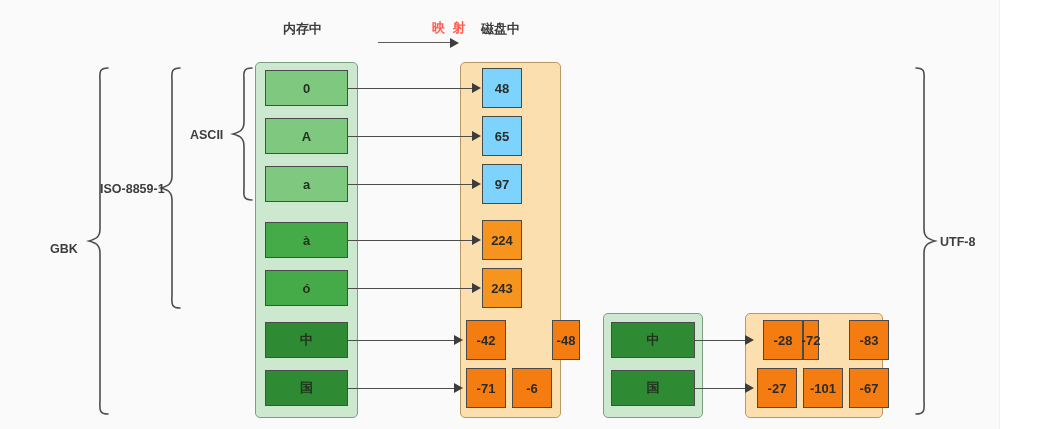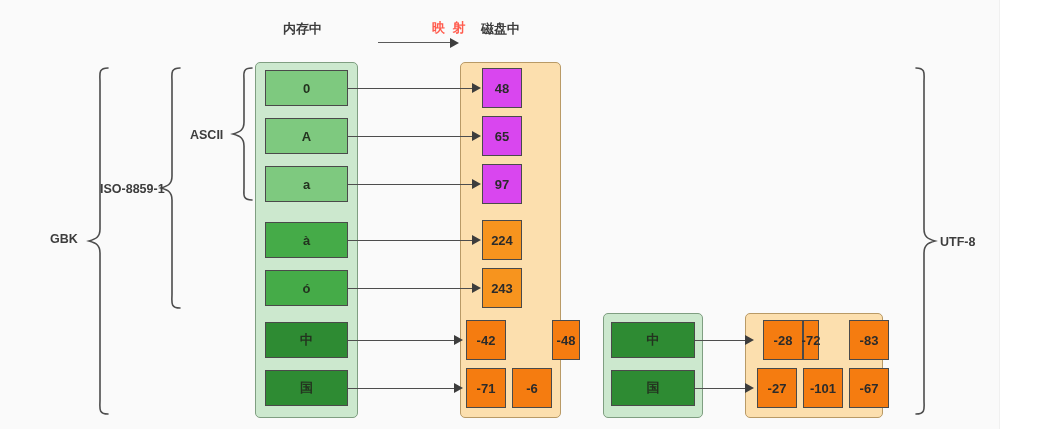--- a/index.html
+++ b/index.html
@@ -71,21 +71,21 @@
     align-items: center;
     justify-content: center;
     font-size: 13px;
     font-weight: bold;
     color: #23331f;
     border: 1.5px solid #4a4a4a;
   }
   .g1 { background: #7ec97f; }
   .g2 { background: #45ab48; }
   .g3 { background: #2e8b33; }
-  .o1 { background: #d946ef; color: #2b2b2b; }
+  .o1 { background: #7dd3fc; color: #2b2b2b; }
   .o2 { background: #f7941e; color: #2b2b2b; }
   .o3 { background: #f57c10; color: #2b2b2b; }
 
   
   .line {
     position: absolute;
     height: 0;
     border-top: 1.5px solid #4d4d4d;
   }
   .arrowhead {
@@ -179,21 +179,21 @@
       <div class="cell o3" style="left:757px; top:368px; width:40px; height:40px;">-27</div>
       <div class="cell o3" style="left:803px; top:368px; width:40px; height:40px;">-101</div>
       <div class="cell o3" style="left:849px; top:368px; width:40px; height:40px;">-67</div>
     </div>
 
   <div class="brace" style="left:86px; top:66px;">
     <svg width="26" height="350" viewBox="0 0 26 350">
       <path d="M22 2 C12 2 14 8 14 16 L14 163 C14 171 10 173 3 175 C10 177 14 179 14 187 L14 334 C14 342 12 348 22 348" fill="none" stroke="#4d4d4d" stroke-width="1.6" stroke-linecap="round"></path>
     </svg>
   </div>
-  <div class="brace-label" style="left:50px; top:232px;">GBK</div>
+  <div class="brace-label" style="left:50px; top:242px;">GBK</div>
 
   <div class="brace" style="left:158px; top:66px;">
     <svg width="26" height="244" viewBox="0 0 26 244">
       <path d="M22 2 C12 2 14 8 14 16 L14 110 C14 118 10 120 3 122 C10 124 14 126 14 134 L14 228 C14 236 12 242 22 242" fill="none" stroke="#4d4d4d" stroke-width="1.6" stroke-linecap="round"></path>
     </svg>
   </div>
   <div class="brace-label" style="left:100px; top:182px;">ISO-8859-1</div>
 
   <div class="brace" style="left:230px; top:66px;">
     <svg width="26" height="136" viewBox="0 0 26 136">

